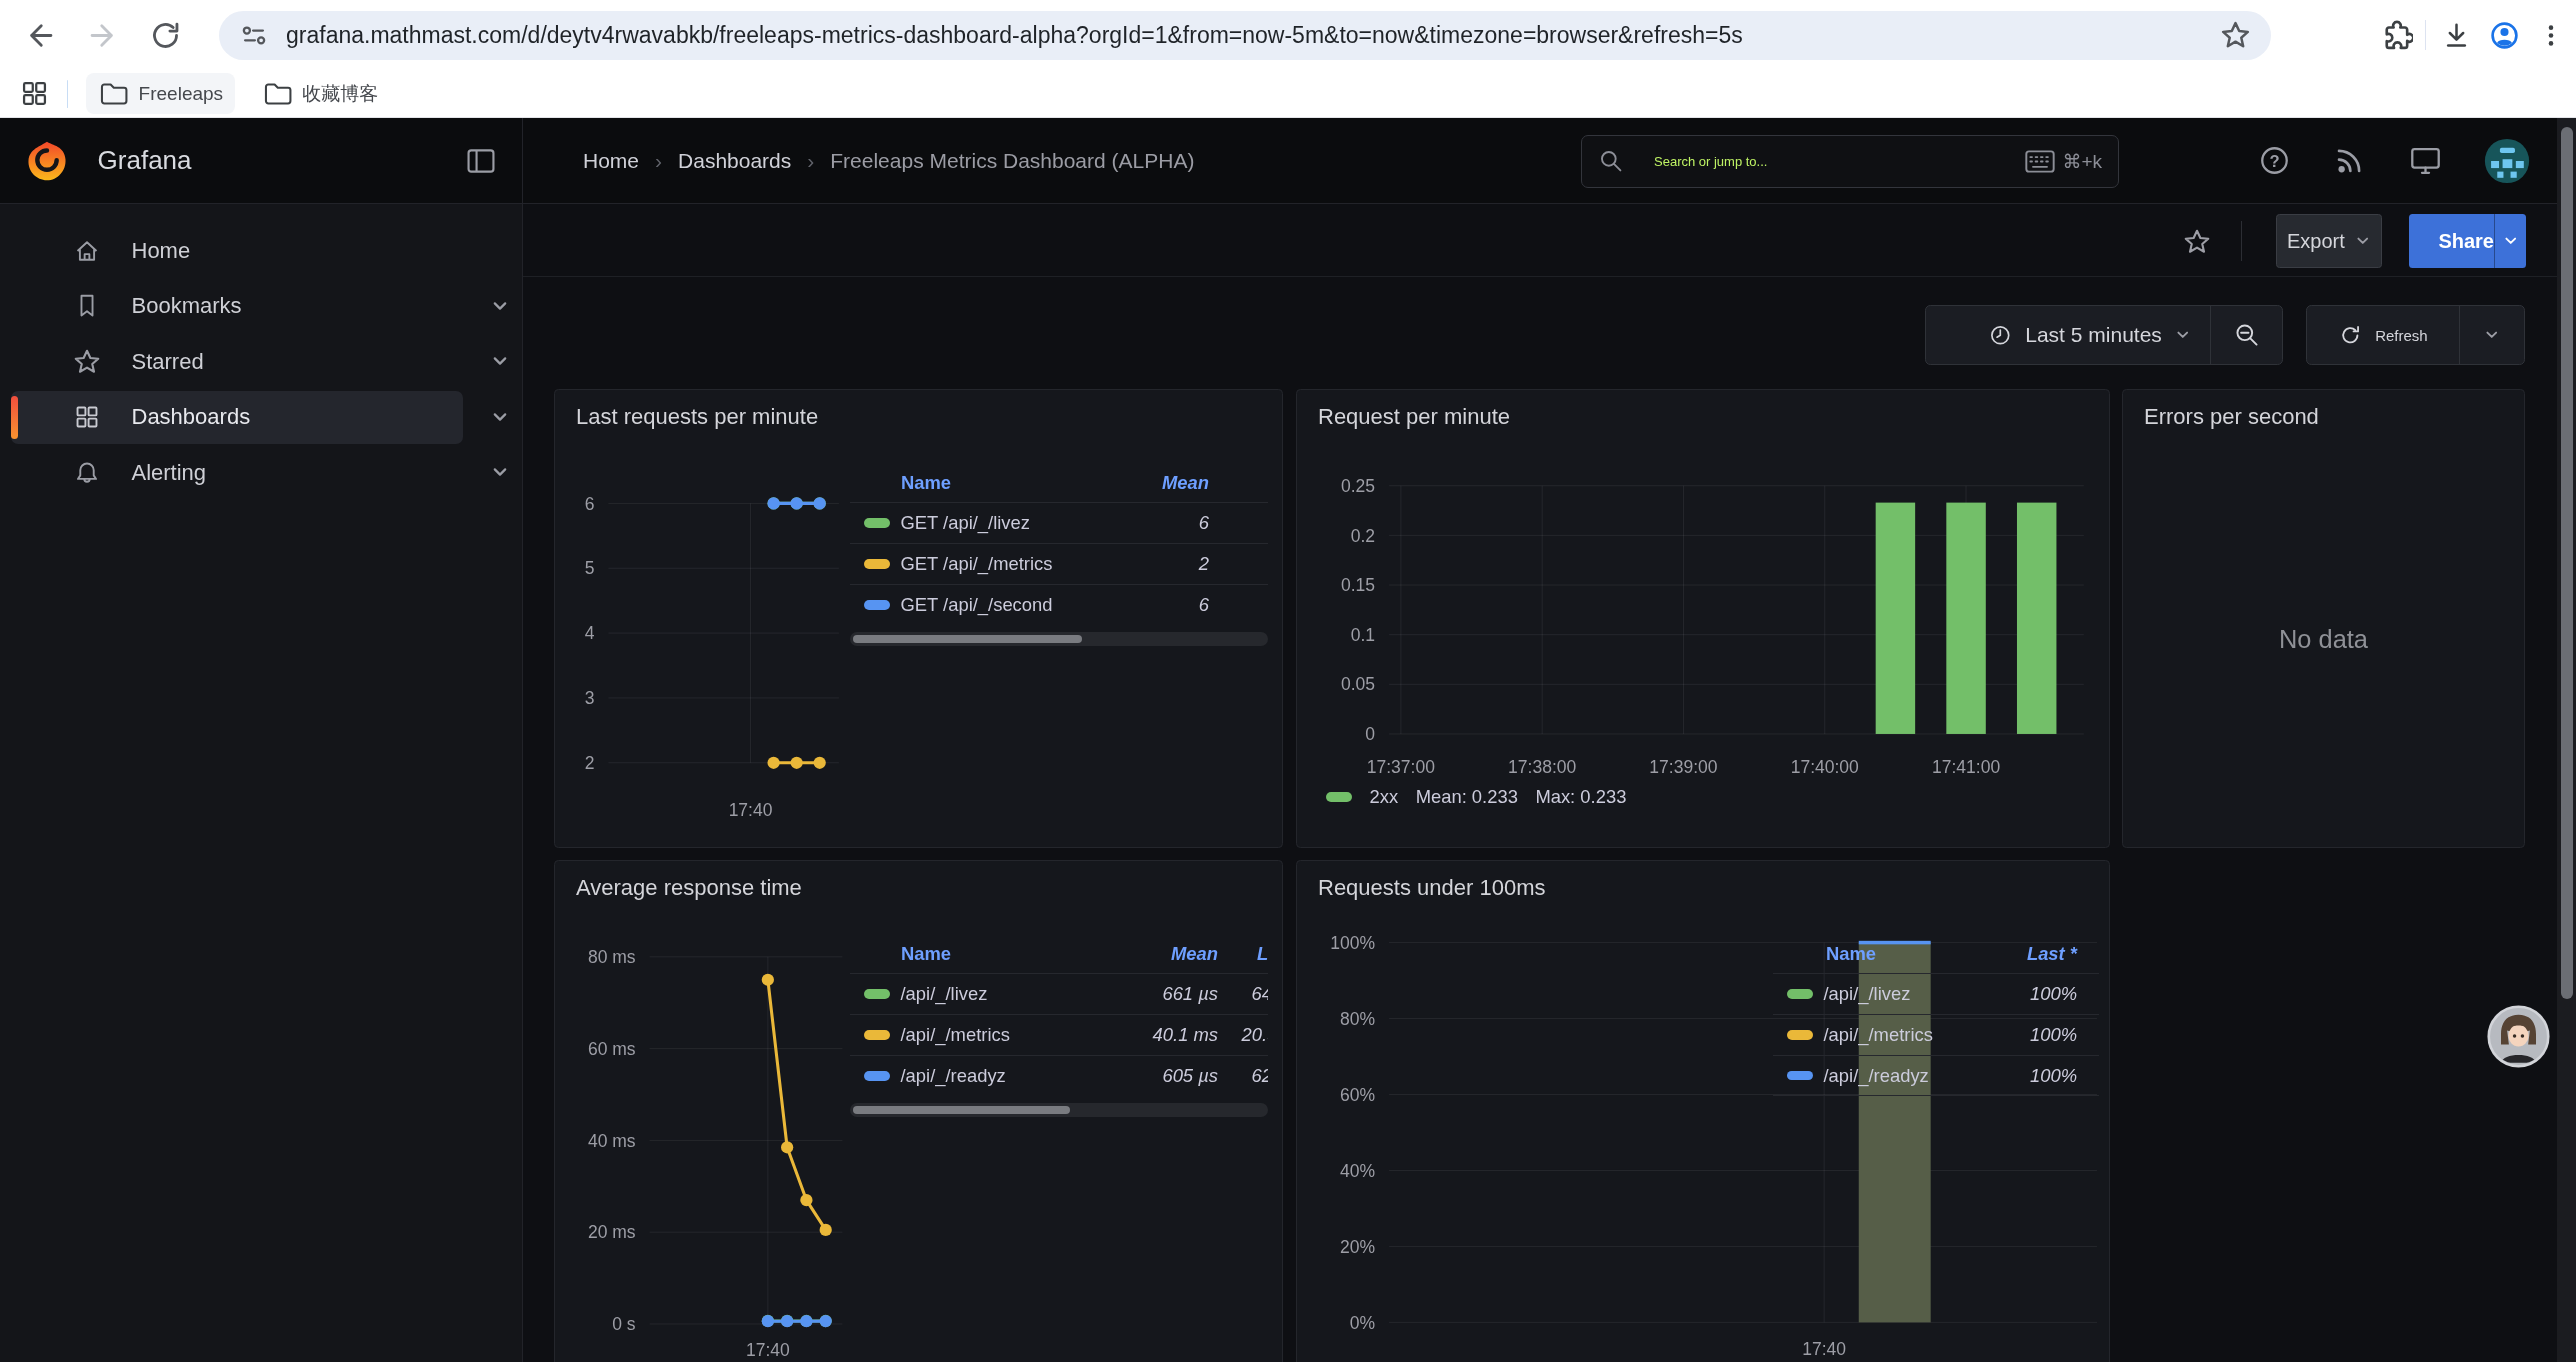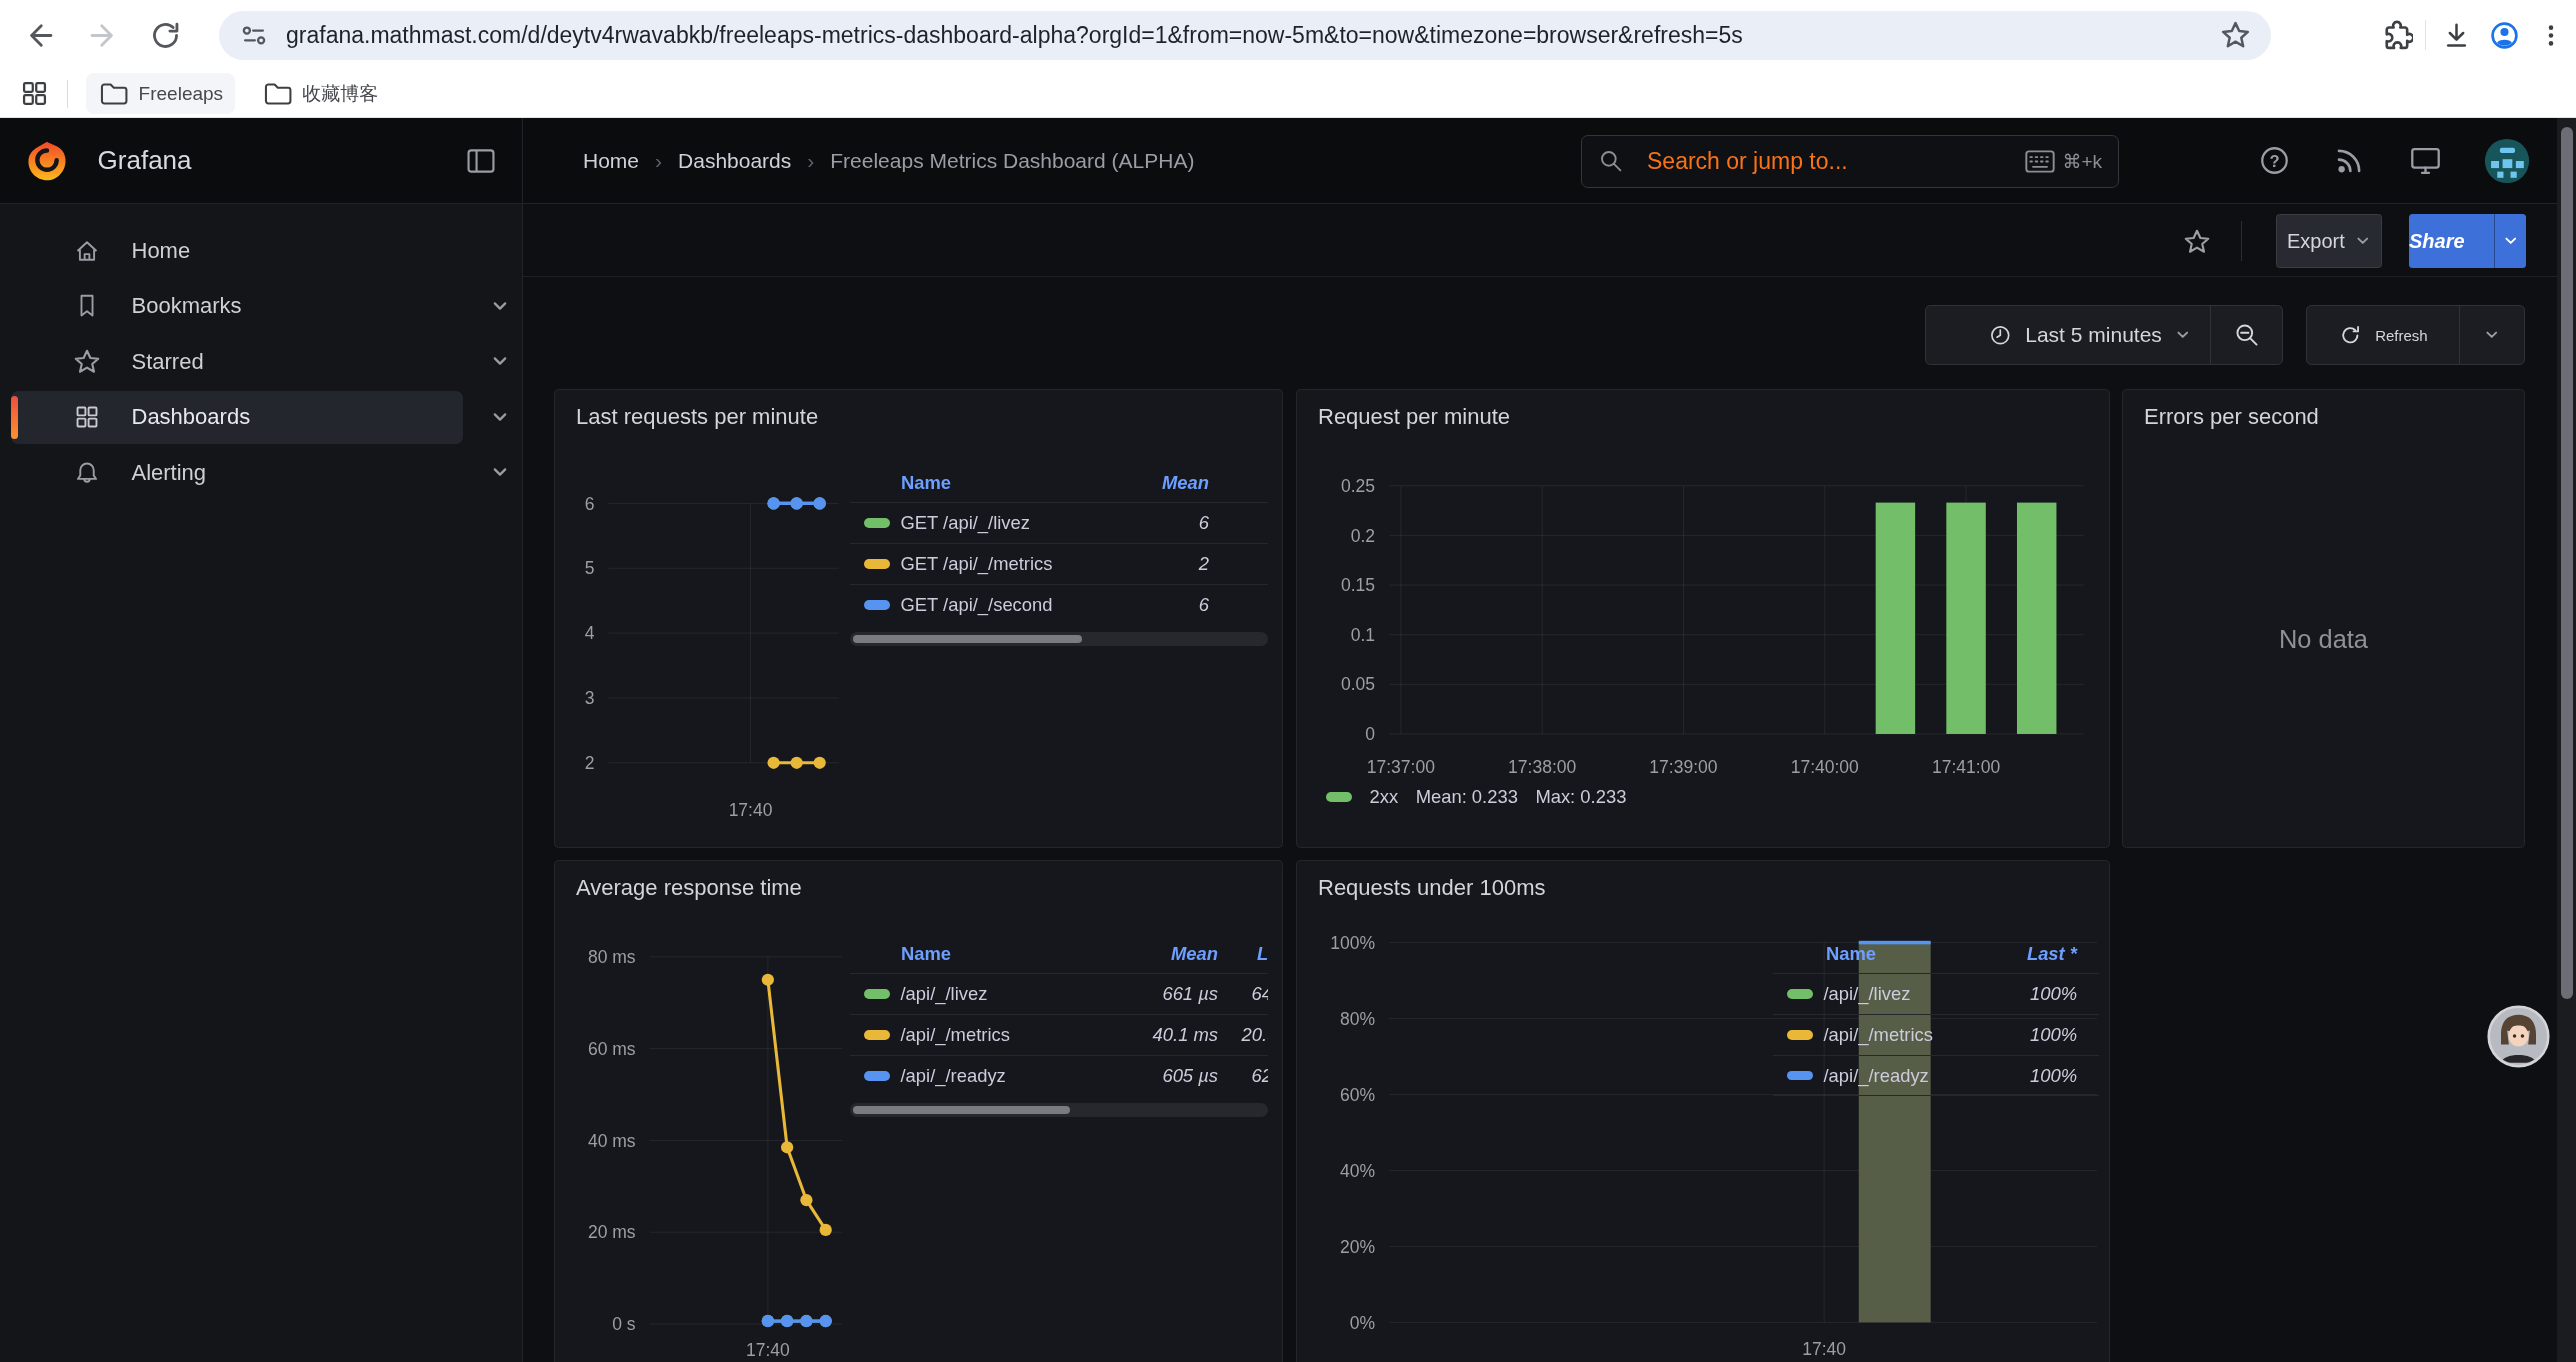--- a/index.html
+++ b/index.html
@@ -26,39 +26,39 @@
 
   
   .g-topbar { position:absolute; top:0; left:0; width:100%; height:86px; background:#0b0c0e; border-bottom:0.9px solid #222329; }
   .g-brand { position:absolute; left:0; top:0; width:523px; height:85px; border-right:0.9px solid #222329; display:flex; align-items:center; padding:0 24.6px;gap:8px; }
   .g-brand-name { font-size:26px; color:#d9dbe0; font-weight:500; margin-left:21px; flex:1; }
   .breadcrumb { position:absolute; left:583px; top:0; height:85px; display:flex; align-items:center; gap:16px; }
   .bc-link { font-size:21px; color:#d0d1d8; }
   .bc-sep { font-size:21px; color:#61636b; }
   .bc-current { font-size:21px; color:#9b9ca4; }
   .g-search { position:absolute; left:1581px; top:16.7px; width:538px; height:53px; background:#0f1013; border:0.9px solid #33353c; border-radius:7px; display:flex; align-items:center; padding:0 16px; }
-  .g-search-ph { font-size:23px; color:#f97316; margin-left:23px; flex:1; }
+  .g-search-ph { font-size:13px; color:#bef264; margin-left:30px; flex:1; }
   .g-shortcut { display:flex; align-items:center; gap:7px; color:#8c8e97; font-size:19px; }
   .g-topbar-icons { position:absolute; right:46px; top:0; height:85px; display:flex; align-items:center; gap:40px; }
 
   
   .g-sidebar { position:absolute; left:0; top:86px; bottom:0; width:523px; background:#141519; border-right:0.9px solid #222329; padding-top:17.5px; }
   .side-item { position:relative; height:53px; margin:2.6px 10.5px 2.6px 10.5px; width:452px; border-radius:7px; display:flex; align-items:center; padding-left:61px; }
   .side-item.active { background:#24262d; }
   .active-bar { position:absolute; left:0; top:5.3px; bottom:5.3px; width:7px; border-radius:3.5px; background:linear-gradient(180deg,#f04e3e,#f9932f); }
   .side-label { font-size:22px; color:#cfd0d6; margin-left:30px; }
   .side-item.active .side-label { color:#e8e9ee; }
   .side-chevron { position:absolute; left:476px; top:13px; width:26px; height:26px; }
 
   
   .row1-star { position:absolute; left:2182px; top:109px; width:30px; height:30px; }
   .row1-div { position:absolute; left:2241px; top:103px; width:0.9px; height:40px; background:#2c2e34; }
   .btn-export { position:absolute; left:2276px; top:96px; width:106px; height:54px; background:#272a30; border:0.9px solid #3a3d44; border-radius:3.5px; display:flex; align-items:center; justify-content:center; gap:8.8px; color:#d5d6db; font-size:20px; }
   .btn-share { position:absolute; left:2409px; top:96px; width:117px; height:54px; background:#3d71d9; border-radius:3.5px; display:flex; color:#fff; font-size:20px; font-weight:600; }
-  .share-main { flex:1; display:flex; align-items:center; justify-content:flex-start;font-style:italic; }
+  .share-main { flex:1; display:flex; align-items:center; justify-content:flex-end; }
   .share-chev { width:32px; border-left:0.9px solid rgba(0,0,0,0.35); display:flex; align-items:center; justify-content:center; }
   .row1-border { position:absolute; left:523px; right:0; top:158px; height:0.9px; background:#1e2025; }
 
   .ctl { background:#1b1d23; border:0.9px solid #2f3238; border-radius:5.3px; color:#d5d6dc; }
   .time-picker { position:absolute; left:1925px; top:187px; width:358px; height:60px; display:flex; }
   .tp-main { flex:1; display:flex; align-items:center; justify-content:center; gap:12.3px; font-size:21px;margin-left:44px; }
   .tp-zoom { width:72px; border-left:0.9px solid #2f3238; display:flex; align-items:center; justify-content:center; }
   .refresh-group { position:absolute; left:2306px; top:187px; width:219px; height:60px; display:flex; }
   .rf-main { flex:1; display:flex; align-items:center; justify-content:center; gap:12.3px; font-size:15px; }
   .rf-chev { width:65px; border-left:0.9px solid #2f3238; display:flex; align-items:center; justify-content:center; }

